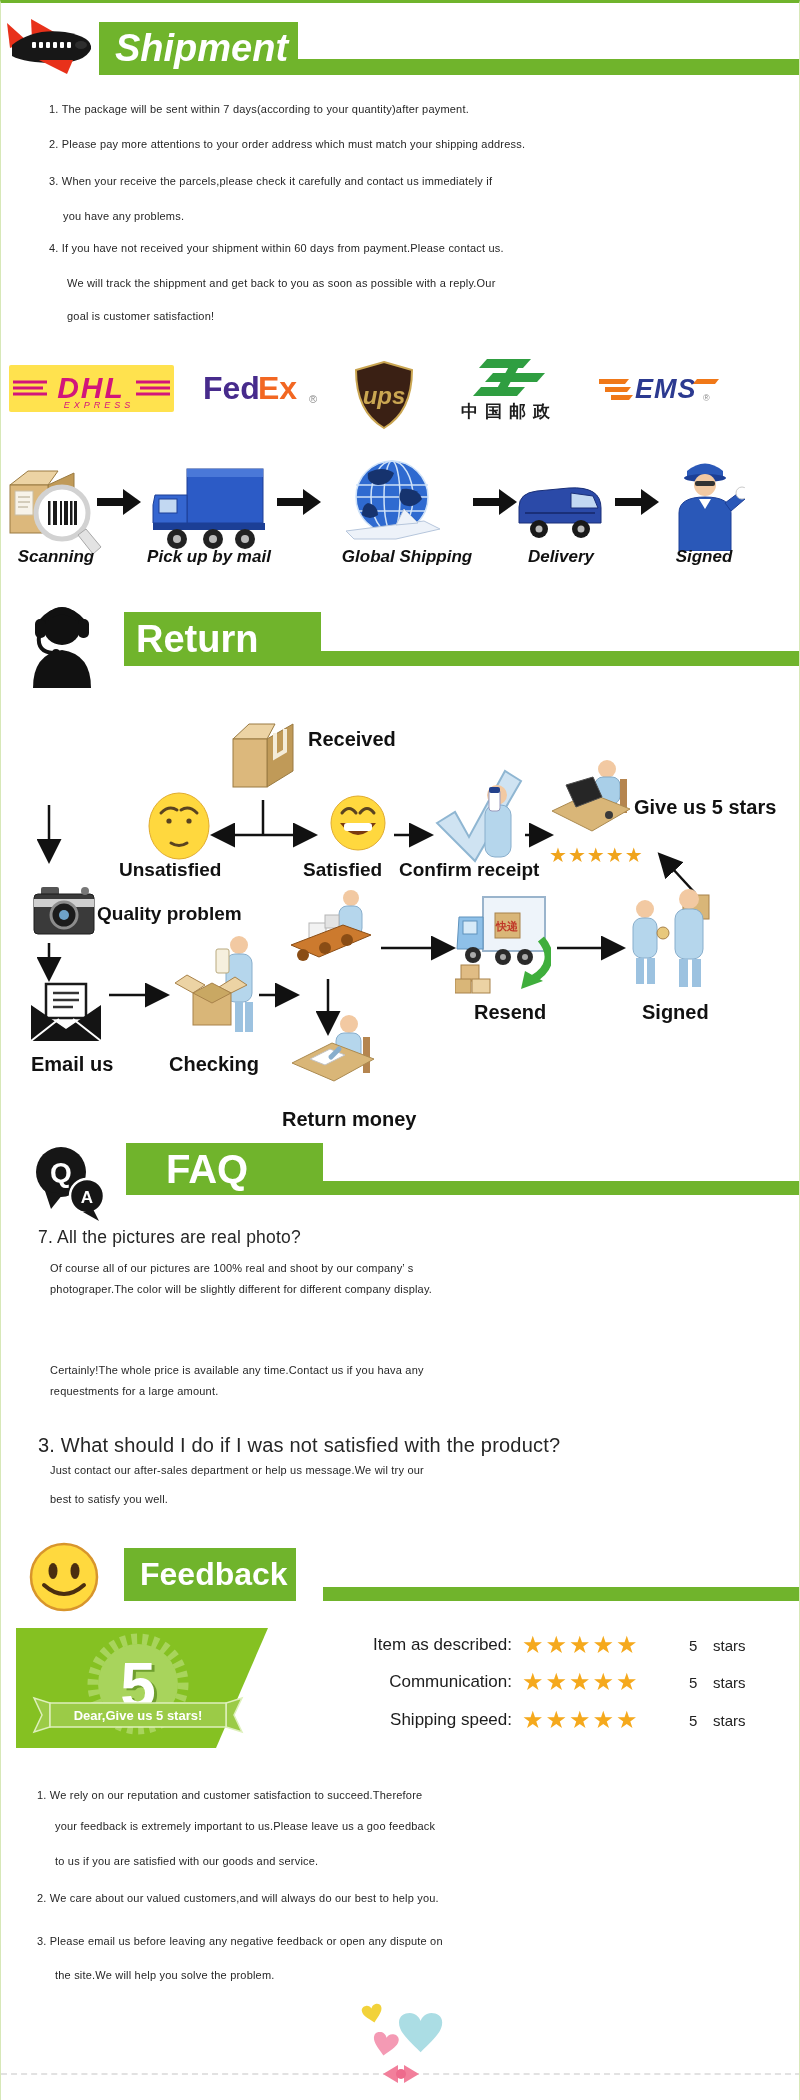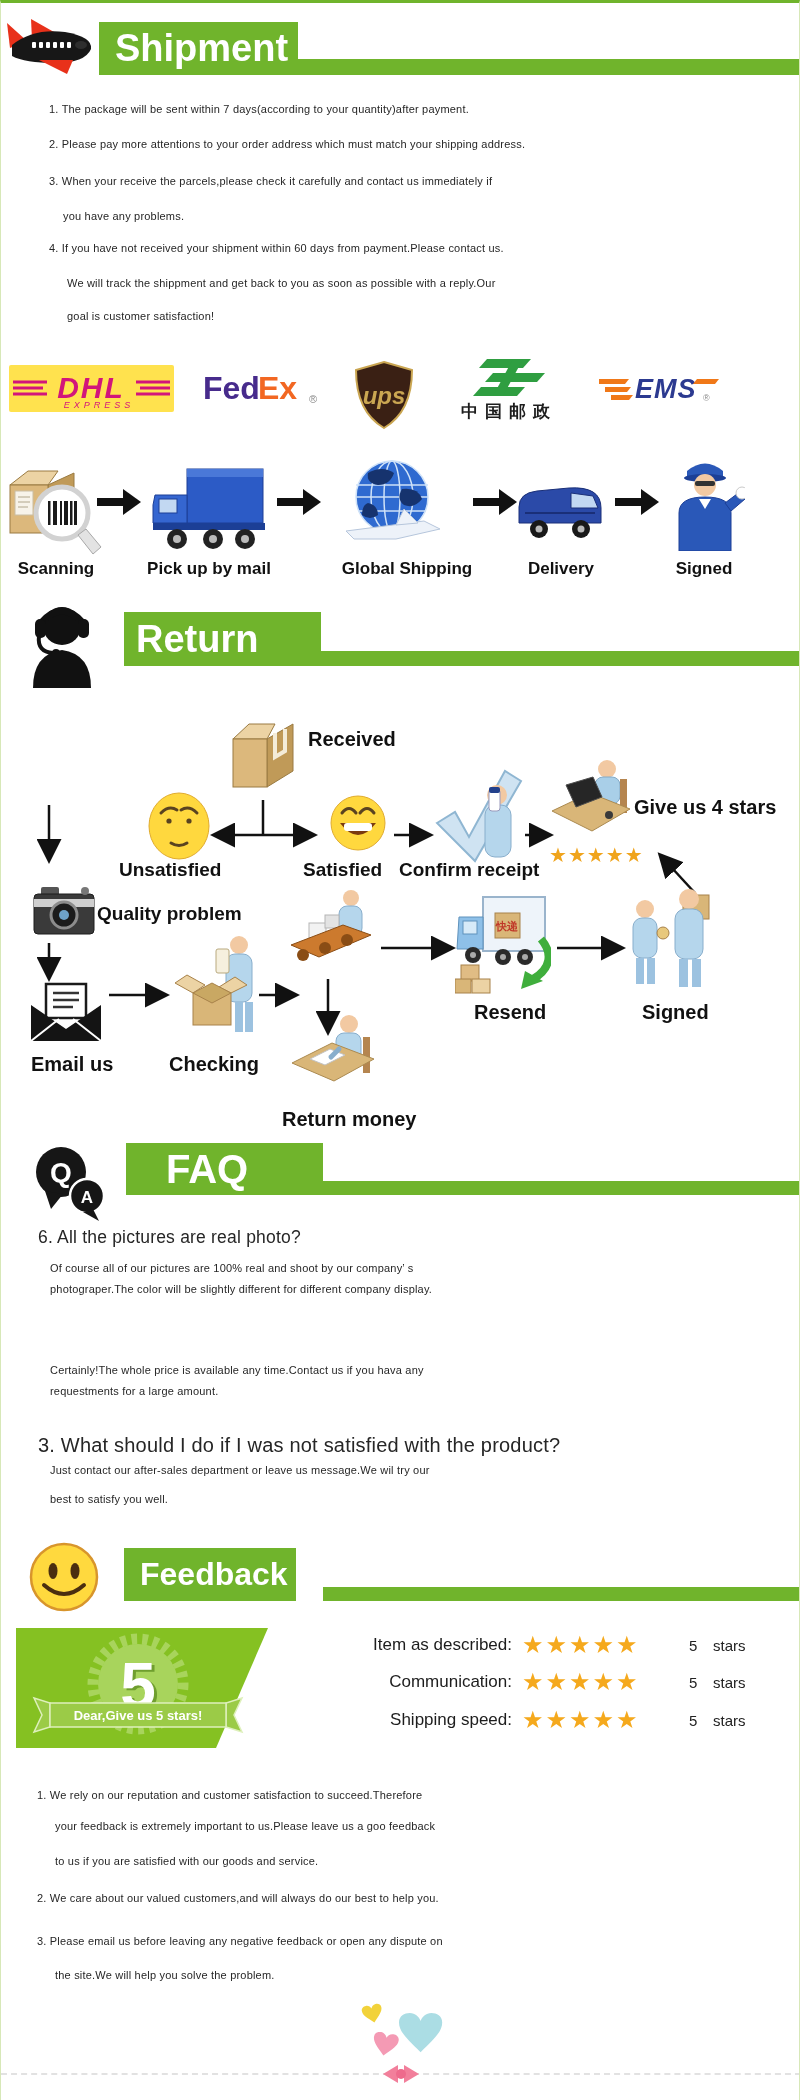--- a/index.html
+++ b/index.html
@@ -3,21 +3,21 @@
 <meta charset="utf-8">
 <style>
   html,body{margin:0;padding:0;background:#fff;}
   .page{position:relative;width:800px;height:2100px;background:#fff;overflow:hidden;
         font-family:"Liberation Sans",sans-serif;box-sizing:border-box;
         border-top:3px solid #70b42c;border-left:1px solid #d7e8b8;border-right:1px solid #d7e8b8;}
   .abs{position:absolute;}
   .tline{position:absolute;font-size:11px;color:#262626;white-space:nowrap;letter-spacing:.2px;}
   .hdr-box{position:absolute;background:#70b42c;color:#fff;font-weight:700;display:flex;align-items:center;padding-left:16px;box-sizing:border-box;}
   .hdr-strip{position:absolute;background:#70b42c;}
-  .plabel{position:absolute;top:556px;font-weight:700;font-size:17px;color:#111;text-align:center;white-space:nowrap;}
+  .plabel{position:absolute;top:544px;font-weight:700;font-size:17px;color:#111;text-align:center;white-space:nowrap;font-style:italic;}
   .flow{position:absolute;left:0;top:690px;width:800px;height:450px;}
   .flabel{position:absolute;font-weight:700;font-size:19px;color:#111;white-space:nowrap;}
   .flabel.big{font-size:20px;}
   .mini-stars{position:absolute;left:548px;top:150px;font-size:20px;color:#f0a41c;letter-spacing:1px;}
   .frow{position:absolute;height:26px;display:flex;align-items:center;margin-left:24px;}
   .frow .lbl{position:absolute;left:277px;width:210px;text-align:right;font-size:17px;color:#1d1d1d;}
   .frow .st{position:absolute;left:497px;font-size:24px;color:#f5a91d;letter-spacing:2px;line-height:26px;}
   .frow .sc{position:absolute;left:664px;font-size:15px;color:#222;}
   .frow .un{position:absolute;left:688px;font-size:15px;color:#222;}
   .scallop{position:absolute;left:0;top:2070px;width:800px;border-top:2px dashed #e2e2e2;}
@@ -36,21 +36,21 @@
     <g fill="#fff">
       <rect x="27" y="27" width="4" height="6" rx="1"></rect>
         <rect x="34" y="27" width="4" height="6" rx="1"></rect>
       <rect x="41" y="27" width="4" height="6" rx="1"></rect>
         <rect x="48" y="27" width="4" height="6" rx="1"></rect>
       <rect x="55" y="27" width="4" height="6" rx="1"></rect>
         <rect x="62" y="27" width="4" height="6" rx="1"></rect>
     </g>
     <ellipse cx="76" cy="30" rx="6" ry="4" fill="#2e2e2e"></ellipse>
   </svg>
-  <div class="hdr-box" style="left:98px;top:19px;width:199px;height:53px;font-size:38px;">
+  <div class="hdr-box" style="left:98px;top:19px;width:199px;height:53px;font-size:38px;font-style:italic;">
     <span>Shipment</span>
   </div>
   <div class="hdr-strip" style="left:296px;top:56px;width:503px;height:16px;"></div>
 
   <div class="tline" style="left:48px;top:100px">1. The package will be sent within 7 days(according to your quantity)after payment.</div>
   <div class="tline" style="left:48px;top:135px">2. Please pay more attentions to your order address which must match your shipping address.</div>
   <div class="tline" style="left:48px;top:172px">3. When your receive the parcels,please check it carefully and contact us immediately if</div>
   <div class="tline" style="left:62px;top:207px">you have any problems.</div>
   <div class="tline" style="left:48px;top:239px">4. If you have not received your shipment within 60 days from payment.Please contact us.</div>
   <div class="tline" style="left:66px;top:274px">We will track the shippment and get back to you as soon as possible with a reply.Our</div>
@@ -272,21 +272,21 @@
 
     <svg class="abs" style="left:550px;top:60px" width="82" height="90" viewBox="0 0 82 90">
       <circle cx="56" cy="16" r="9" fill="#f2c9a2"></circle>
       <rect x="44" y="24" width="25" height="27" rx="8" fill="#a9cfe8" stroke="#84aac6"></rect>
       <rect x="69" y="26" width="7" height="34" fill="#b5854f"></rect>
       <polygon points="1,58 39,40 79,56 41,78" fill="#d9b678" stroke="#ab8a50"></polygon>
       <polygon points="15,32 42,24 51,44 25,54" fill="#262626" stroke="#4d4d4d"></polygon>
       <circle cx="58" cy="62" r="4" fill="#3a3a3a"></circle>
     </svg>
     <div class="mini-stars">★★★★★</div>
-    <div class="flabel big" style="left:633px;top:103px">Give us 4 stars</div>
+    <div class="flabel big" style="left:633px;top:103px">Give us 5 stars</div>
 
     <svg class="abs" style="left:32px;top:188px" width="62" height="56" viewBox="0 0 62 56">
       <rect x="8" y="6" width="18" height="9" rx="2" fill="#555"></rect>
       <rect x="1" y="13" width="60" height="40" rx="4" fill="#3a3a3a" stroke="#1d1d1d"></rect>
       <rect x="1" y="18" width="60" height="8" fill="#cfcfcf"></rect>
       <circle cx="31" cy="34" r="13" fill="#1b1b1b" stroke="#8c8c8c" stroke-width="3"></circle>
       <circle cx="31" cy="34" r="5" fill="#6ea2c8"></circle>
       <circle cx="52" cy="10" r="4" fill="#777"></circle>
     </svg>
     <div class="flabel" style="left:96px;top:210px">Quality problem</div>
@@ -376,27 +376,27 @@
     <text x="28" y="37" text-anchor="middle" font-size="28" font-weight="bold" fill="#fff">Q</text>
     <circle cx="54" cy="51" r="17" fill="#161616" stroke="#fff" stroke-width="2.5"></circle>
     <polygon points="60,64 66,76 50,67" fill="#161616"></polygon>
     <text x="54" y="58" text-anchor="middle" font-size="17" font-weight="bold" fill="#fff">A</text>
   </svg>
   <div class="hdr-box" style="left:125px;top:1140px;width:197px;height:52px;font-size:40px;padding-left:40px;">
     <span>FAQ</span>
   </div>
   <div class="hdr-strip" style="left:322px;top:1178px;width:476px;height:14px;"></div>
 
-  <div class="tline" style="left:37px;top:1224px;font-size:17.5px">6. All the pictures are real photo?</div>
+  <div class="tline" style="left:37px;top:1224px;font-size:17.5px">7. All the pictures are real photo?</div>
   <div class="tline" style="left:49px;top:1259px">Of course all of our pictures are 100% real and shoot by our company’ s</div>
   <div class="tline" style="left:49px;top:1280px">photograper.The color will be slightly different for different company display.</div>
   <div class="tline" style="left:49px;top:1361px">Certainly!The whole price is available any time.Contact us if you hava any</div>
   <div class="tline" style="left:49px;top:1382px">requestments for a large amount.</div>
   <div class="tline" style="left:37px;top:1431px;font-size:20px">3. What should I do if I was not satisfied with the product?</div>
-  <div class="tline" style="left:49px;top:1461px">Just contact our after-sales department or leave us message.We wil try our</div>
+  <div class="tline" style="left:49px;top:1461px">Just contact our after-sales department or help us message.We wil try our</div>
   <div class="tline" style="left:49px;top:1490px">best to satisfy you well.</div>
 
   <svg class="abs" style="left:27px;top:1538px" width="72" height="72" viewBox="0 0 72 72">
     <circle cx="36" cy="36" r="33" fill="#ffd93e" stroke="#d8952c" stroke-width="2.5"></circle>
     <ellipse cx="25" cy="30" rx="4.5" ry="8" fill="#4a2e10"></ellipse>
     <ellipse cx="47" cy="30" rx="4.5" ry="8" fill="#4a2e10"></ellipse>
     <path d="M16,44 Q36,62 56,44" stroke="#4a2e10" stroke-width="4" fill="none" stroke-linecap="round"></path>
   </svg>
   <div class="hdr-box" style="left:123px;top:1545px;width:172px;height:53px;font-size:32px;">
     <span>Feedback</span>

